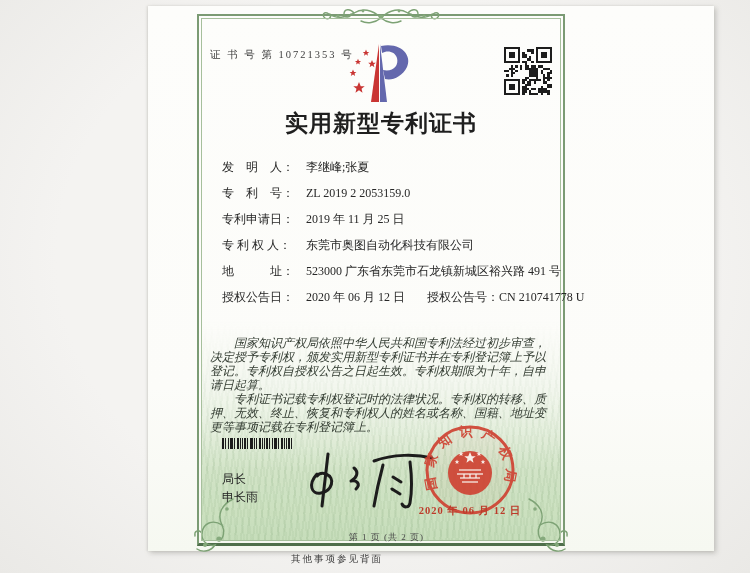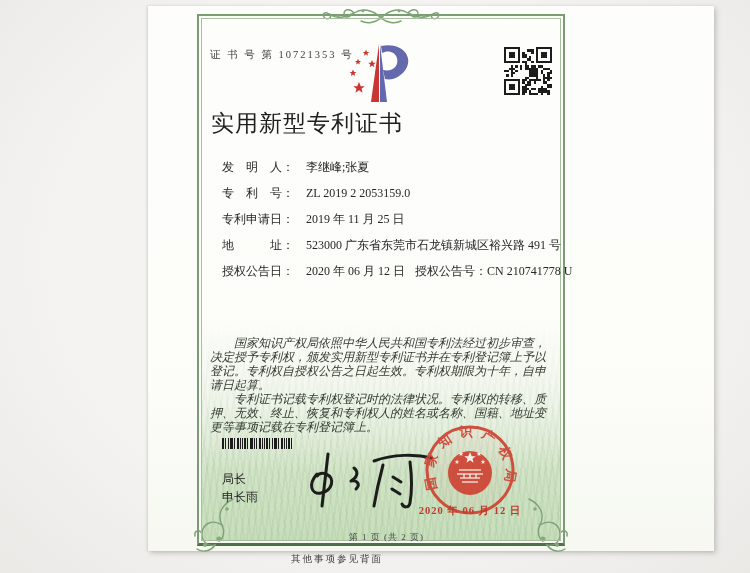--- a/index.html
+++ b/index.html
@@ -23,27 +23,27 @@
     mask-image:linear-gradient(180deg, transparent 58%, #000 86%);}
   .flourish-top{position:absolute;left:50%;top:-12px;transform:translateX(-50%);}
   .flourish-bl{position:absolute;left:-8px;bottom:-10px;}
   .flourish-br{position:absolute;right:-8px;bottom:-10px;transform:scaleX(-1);}
   .fl-stroke{fill:none;stroke:#7da275;stroke-width:1.4;stroke-linecap:round;}
   .fl-fill{fill:#86aa7d;}
 
   .cert-no{position:absolute;left:62px;top:42px;font-size:10.5px;letter-spacing:2px;color:#3d3d3d;}
   .logo{position:absolute;left:197px;top:36px;width:70px;height:64px;}
   .qr{position:absolute;left:356px;top:41px;width:48px;height:48px;}
-  .title{position:absolute;left:49px;top:102px;width:368px;
-         font-size:23px;font-weight:400;letter-spacing:1px;color:#1f1f1f;padding-left:14px;}
+  .title{position:absolute;left:49px;top:102px;width:368px;text-align:center;
+         font-size:23px;font-weight:700;letter-spacing:1px;color:#1f1f1f;}
 
   .fields{position:absolute;left:74px;top:148px;width:350px;}
   .row{height:26px;line-height:26px;font-size:12px;color:#272727;white-space:nowrap;}
   .flabel{display:inline-block;width:84px;}
-  .flabel2{margin-left:10px;font-family:Liberation Mono, monospace;}
+  .flabel2{margin-left:22px;font-family:Liberation Mono, monospace;}
 
   .paras{position:absolute;left:62px;top:330px;width:346px;
          font-size:12px;line-height:14px;color:#333c32;font-style:italic;}
   .paras p{margin:0;text-indent:2em;}
 
   .barcode{position:absolute;left:74px;top:432px;width:110px;height:11px;display:flex;align-items:stretch;}
   .barcode div{background:#1c1c1c;}
 
   .signer{position:absolute;left:74px;top:464px;font-size:12px;color:#222;}
   .signer div{height:18px;line-height:18px;}
@@ -253,20 +253,21 @@
           <rect x="19" y="20" width="1" height="1"></rect>
         </g>
     </svg>
 
     <div class="title">实用新型专利证书</div>
 
     <div class="fields">
       <div class="row"><span class="flabel">发　明　人：</span><span class="fvalue">李继峰;张夏</span></div>
       <div class="row"><span class="flabel">专　利　号：</span><span class="fvalue">ZL 2019 2 2053159.0</span></div>
       <div class="row"><span class="flabel">专利申请日：</span><span class="fvalue">2019 年 11 月 25 日</span></div>
+      <div class="row"><span class="flabel">专 利 权 人：</span><span class="fvalue">东莞市奥图自动化科技有限公司</span></div>
       <div class="row"><span class="flabel">地　　　址：</span><span class="fvalue">523000 广东省东莞市石龙镇新城区裕兴路 491 号</span></div>
       <div class="row"><span class="flabel">授权公告日：</span><span class="fvalue">2020 年 06 月 12 日</span><span class="flabel2">授权公告号：</span><span class="fvalue">CN 210741778 U</span></div>
     </div>
 
     <div class="paras">
       <p>国家知识产权局依照中华人民共和国专利法经过初步审查，决定授予专利权，颁发实用新型专利证书并在专利登记簿上予以登记。专利权自授权公告之日起生效。专利权期限为十年，自申请日起算。</p>
       <p>专利证书记载专利权登记时的法律状况。专利权的转移、质押、无效、终止、恢复和专利权人的姓名或名称、国籍、地址变更等事项记载在专利登记簿上。</p>
     </div>
 
     <div class="barcode">

